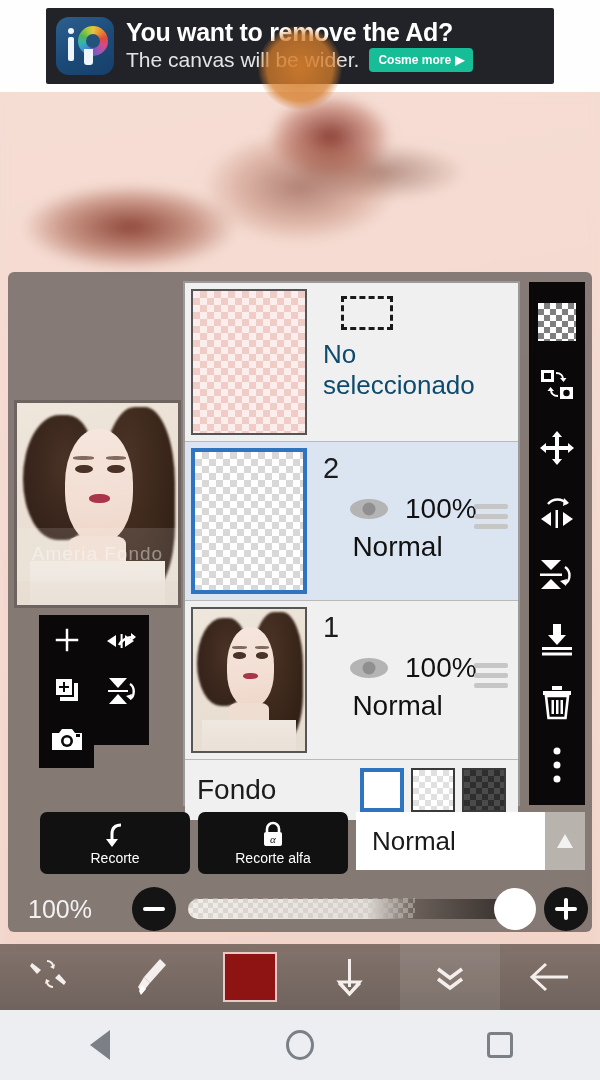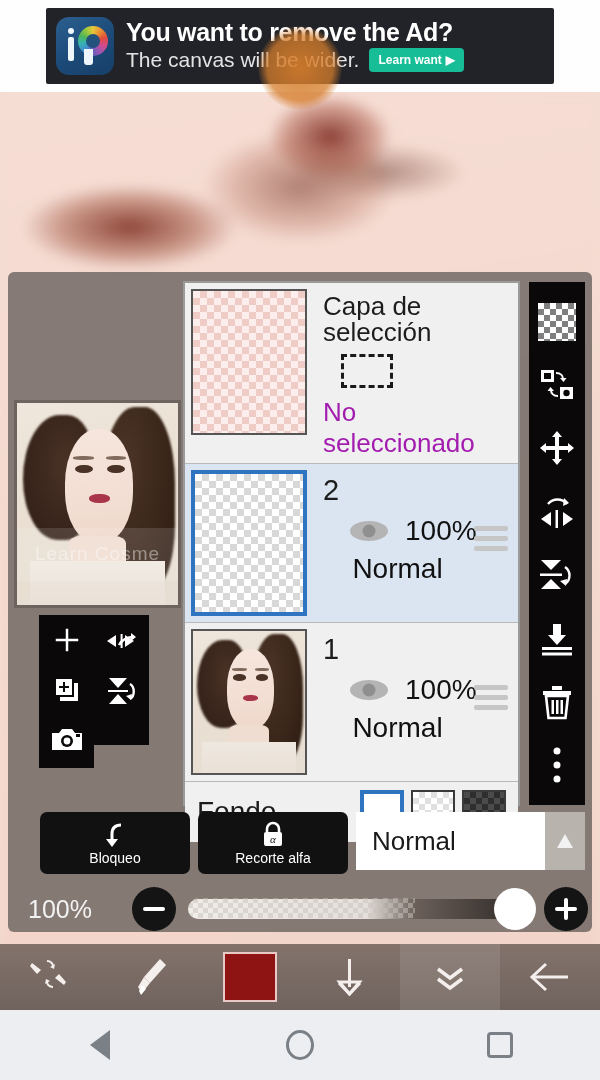--- a/index.html
+++ b/index.html
@@ -159,21 +159,21 @@
     background-color:#fbeeec;
   }
   .lthumb.selected { border: 4px solid #2f74c0; }
   .lmeta { flex: 1 1 auto; position: relative; padding: 4px 6px 4px 10px; }
   .lname { font-size: 29px; color: #1c1c1c; line-height: 1; margin-top: 8px; }
   .lmid { display:flex; align-items:center; gap: 14px; margin-top: 10px; padding-left: 24px; }
   .lopacity { font-size: 28px; color:#111; }
   .lblend { font-size: 28px; color:#111; margin-top: 6px; text-align:center; padding-right: 40px; }
   .handle { position:absolute; right: 10px; top: 62px; width: 34px; }
   .handle span { display:block; height:5px; background:#c6c6c6; border-radius:2px; margin-bottom:5px; }
-  .seltext { font-size: 26px; color:#a21caf; }
+  .seltext { font-size: 26px; color:#0c4a6e; }
   .selbox {
     width: 52px; height: 34px; border: 3px dashed #1a1a1a; margin: 9px 0 9px 18px;
     background: #f0f0f0;
   }
   .fondo-row {
     display:flex; align-items:center; justify-content:space-between;
     padding: 8px 12px 8px 12px; background:#f0f0f0;
   }
   .fondo-label { font-size: 28px; color:#1c1c1c; }
   .swatches { display:flex; gap: 7px; }
@@ -293,21 +293,21 @@
         <div class="ip-i"></div>
           <div class="ip-i-dot"></div>
         <div class="wheel"></div>
           <div class="wheel-tail"></div>
       </div>
       <div class="ad-text">
         <div class="ad-title">You want to remove the Ad?</div>
         <div class="ad-sub-row">
           <div class="ad-sub">The canvas will be wider.</div>
           <div class="learn-btn">
-            <span>Learn want</span>
+            <span>Cosme more</span>
             <span>▶</span>
           </div>
         </div>
       </div>
     </div>
     <div class="touch-blob"></div>
   </div>
 
   <div class="canvas">
     <div class="skin"></div>
@@ -320,21 +320,21 @@
         <div class="p-hair-l"></div>
           <div class="p-hair-r"></div>
         <div class="p-face"></div>
         <div class="p-brow l"></div>
           <div class="p-brow r"></div>
         <div class="p-eye l"></div>
           <div class="p-eye r"></div>
         <div class="p-lip"></div>
         <div class="p-neck"></div>
           <div class="p-body"></div>
-        <div class="p-wm">Learn Cosme</div>
+        <div class="p-wm">Ameria Fondo</div>
       </div>
     </div>
 
     <div class="ltools-bg2"></div>
     <div class="ltools">
       <div class="row">
         <div class="cell">
           <svg width="30" height="30" viewBox="0 0 24 24">
               <path d="M11 3h2v18h-2z" fill="#fff"></path>
               <path d="M3 11h18v2H3z" fill="#fff"></path>
@@ -379,21 +379,20 @@
           </svg>
         </div>
       </div>
     </div>
 
     <div class="layers">
 
       <div class="lrow">
         <div class="lthumb pinkchk" style="height:146px;"></div>
         <div class="lmeta">
-          <div class="lname" style="font-size:26px;margin-top:6px;">Capa de selección</div>
           <div class="selbox"></div>
           <div class="seltext">No seleccionado</div>
         </div>
       </div>
 
       <div class="lrow sel">
         <div class="lthumb selected" style="height:146px;"></div>
         <div class="lmeta">
           <div class="lname">2</div>
           <div class="lmid">
@@ -531,21 +530,21 @@
     </div>
 
     <div class="btnrow">
       <div class="dkbtn recorte">
         <span>
           <svg width="34" height="28" viewBox="0 0 34 28">
             <path d="M23 4c-7 0-9 4-9 9v8" stroke="#fff" stroke-width="3" fill="none"></path>
             <path d="M14 26l-6-8h12z" fill="#fff"></path>
           </svg>
         </span>
-        <span class="lbl">Bloqueo</span>
+        <span class="lbl">Recorte</span>
       </div>
       <div class="dkbtn alfa">
         <span>
           <svg width="28" height="28" viewBox="0 0 28 28">
             <path d="M8 11V8a6 6 0 0112 0v3" stroke="#fff" stroke-width="2.6" fill="none"></path>
             <rect x="5" y="11" width="18" height="14" rx="2" fill="#fff"></rect>
             <text x="14" y="22" font-size="11" font-family="serif" font-style="italic" text-anchor="middle" fill="#111">α</text>
           </svg>
         </span>
         <span class="lbl">Recorte alfa</span>

